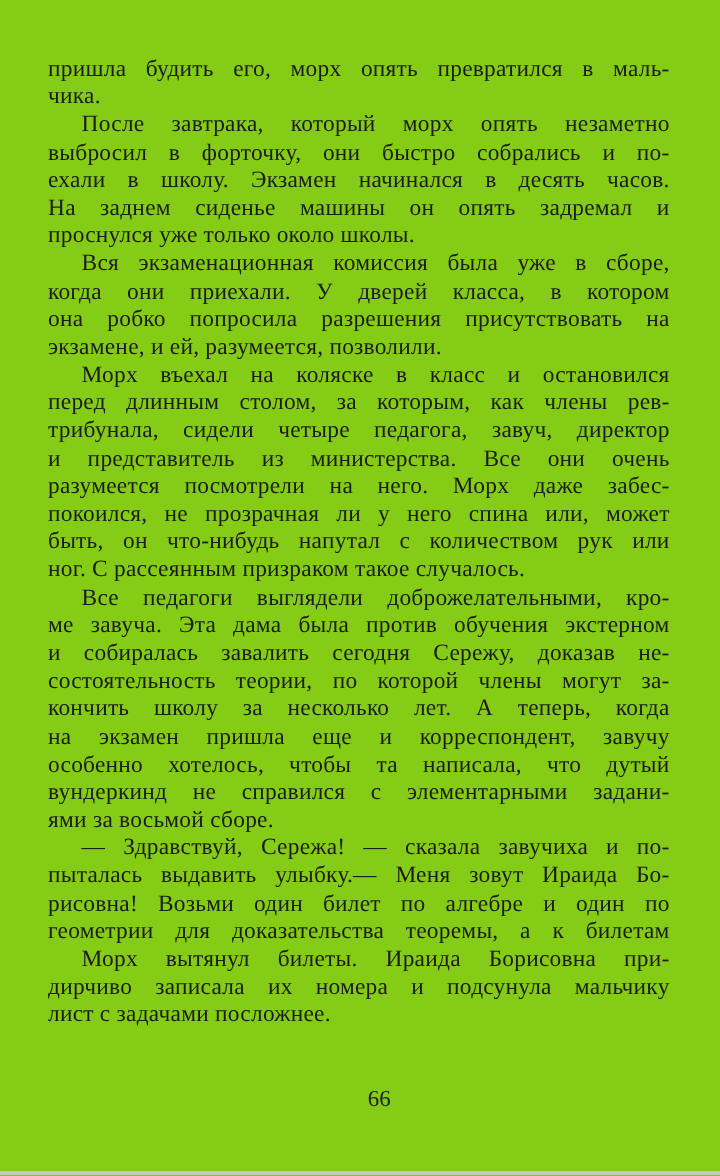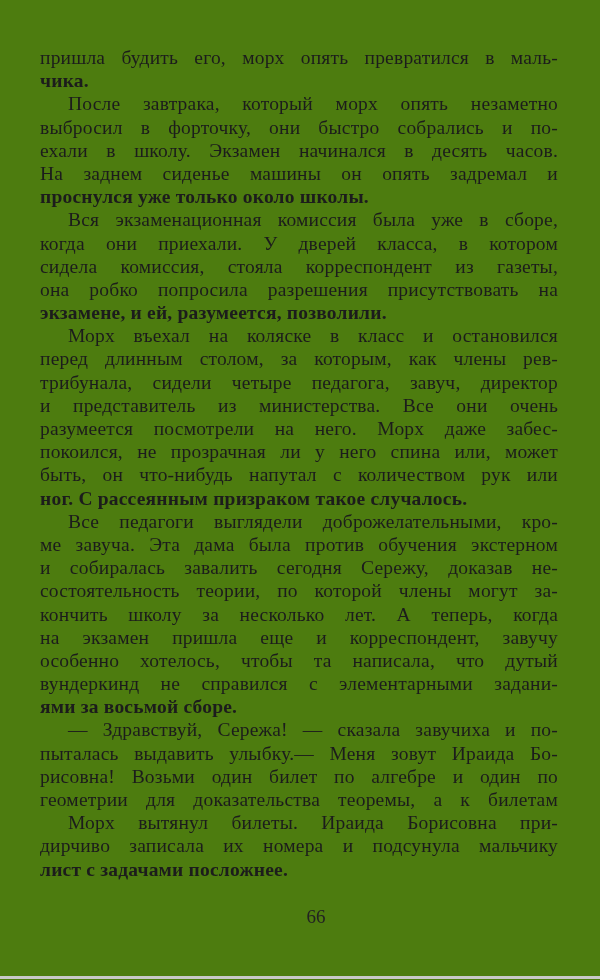--- a/index.html
+++ b/index.html
@@ -10,42 +10,41 @@
     width: 600px;
     height: 980px;
     background: #ffffff;
     overflow: hidden;
     position: relative;
     font-family: "Liberation Serif", "DejaVu Serif", serif;
   }
   .paper {
     position: absolute;
     inset: 0;
-    background: #4d7c0f;
+    background: #84cc16;
   }
   .text-block {
     position: absolute;
     left: 40px;
     top: 46px;
     width: 518px;
     font-size: 19.5px;
     line-height: 23.2px;
     color: #1c1c1c;
     letter-spacing: 0.2px;
   }
   .line {
     height: 23.2px;
     text-align: justify;
     text-align-last: justify;
     white-space: normal;
   }
   .line.noj {
     text-align: left;
     text-align-last: auto;
-    font-weight: bold;
   }
   .line.ind {
     text-indent: 28px;
   }
   .page-number {
     position: absolute;
     top: 906px;
     left: 16px;
     width: 600px;
     text-align: center;
@@ -68,21 +67,20 @@
   <div class="text-block">
       <div class="line">пришла будить его, морх опять превратился в маль-</div>
       <div class="line noj">чика.</div>
       <div class="line ind">После завтрака, который морх опять незаметно</div>
       <div class="line">выбросил в форточку, они быстро собрались и по-</div>
       <div class="line">ехали в школу. Экзамен начинался в десять часов.</div>
       <div class="line">На заднем сиденье машины он опять задремал и</div>
       <div class="line noj">проснулся уже только около школы.</div>
       <div class="line ind">Вся экзаменационная комиссия была уже в сборе,</div>
       <div class="line">когда они приехали. У дверей класса, в котором</div>
-      <div class="line">сидела комиссия, стояла корреспондент из газеты,</div>
       <div class="line">она робко попросила разрешения присутствовать на</div>
       <div class="line noj">экзамене, и ей, разумеется, позволили.</div>
       <div class="line ind">Морх въехал на коляске в класс и остановился</div>
       <div class="line">перед длинным столом, за которым, как члены рев-</div>
       <div class="line">трибунала, сидели четыре педагога, завуч, директор</div>
       <div class="line">и представитель из министерства. Все они очень</div>
       <div class="line">разумеется посмотрели на него. Морх даже забес-</div>
       <div class="line">покоился, не прозрачная ли у него спина или, может</div>
       <div class="line">быть, он что-нибудь напутал с количеством рук или</div>
       <div class="line noj">ног. С рассеянным призраком такое случалось.</div>

